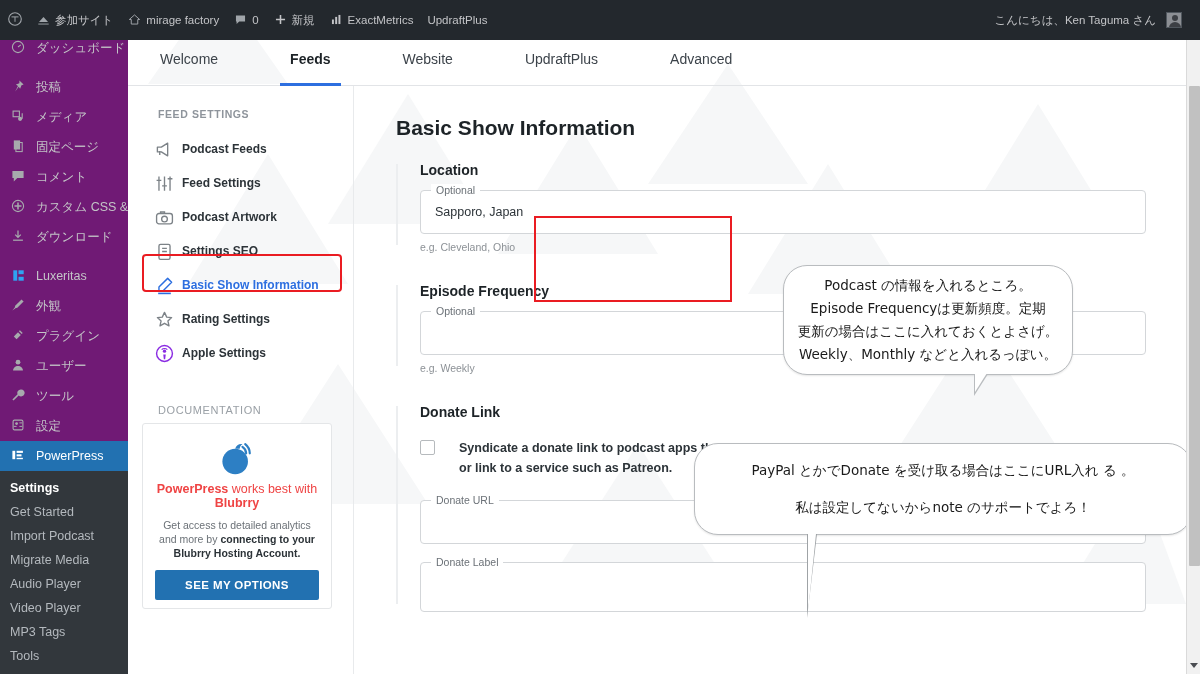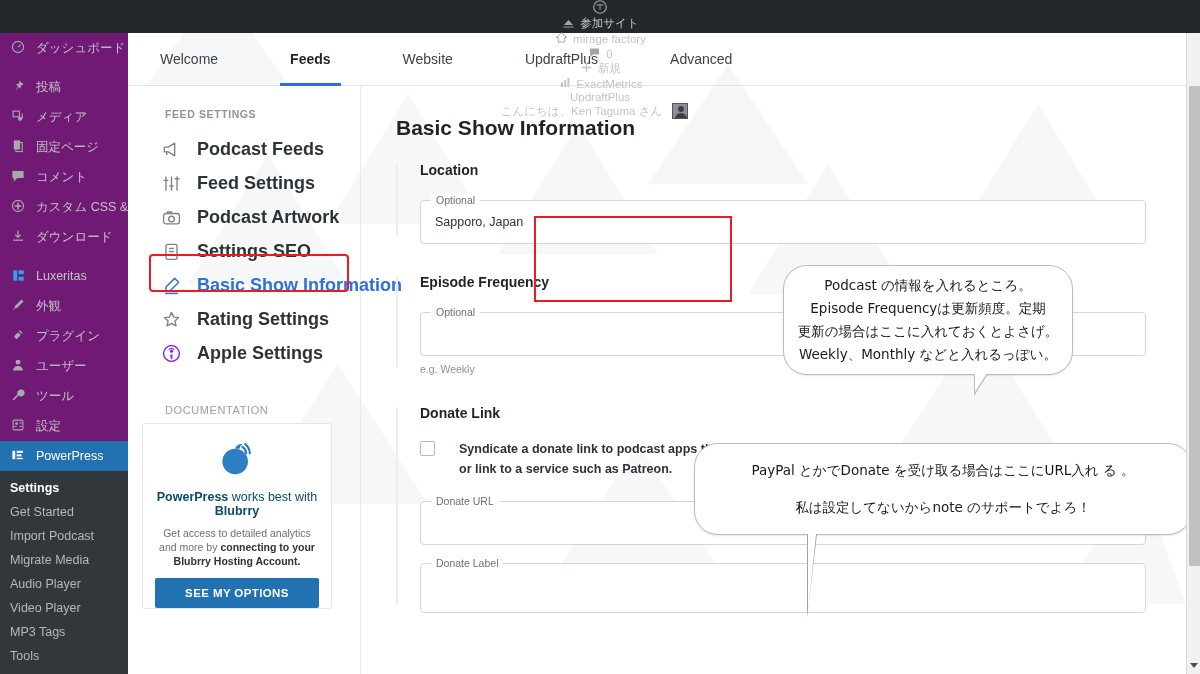--- a/index.html
+++ b/index.html
@@ -6,26 +6,25 @@
   html, body {
     width: 1200px; height: 674px;
     overflow: hidden;
     font-family: "Liberation Sans", "DejaVu Sans", sans-serif;
     background: #f0f0f1;
   }
 
   
   #adminbar {
     position: absolute; top: 0; left: 0;
-    width: 1200px; height: 33px;
+    width: 1200px; height: 40px;
     background: #23282d; color: #c3c4c7;
     display: flex; align-items: center;
     font-size: 11.5px;
     z-index: 50;
-    flex-direction: column;
   }
   .ab-item {
     display: flex; align-items: center; gap: 4px;
     height: 24px; padding: 0 7px;
     color: #c3c4c7; white-space: nowrap;
   }
   .ab-ico { display: inline-block; width: 15px; text-align: center; font-size: 13px; color: #a0a5aa; line-height: 1; }
   #adminbar .ab-spacer { flex: 1; }
   .ab-avatar {
     width: 16px; height: 16px; margin-left: 6px;
@@ -105,33 +104,33 @@
     white-space: nowrap;
   }
   .tab.active { color: #1d2327; font-weight: bold; }
   .tab.active::after {
     content: ""; position: absolute; left: 0; right: 0; bottom: -1px;
     height: 3px; background: #2d6fe0;
   }
 
   
   #innersidebar {
-    position: absolute; top: 62px; left: 15px;
+    position: absolute; top: 62px; left: 8px;
     width: 218px; height: 588px;
     border-right: 1px solid #e8eaec;
   }
   .sec-label {
     padding: 22px 0 12px 22px;
     font-size: 10.5px; letter-spacing: .6px;
     color: #8e949b; font-weight: bold;
   }
   .nav-item {
-    display: flex; align-items: center; gap: 16px;
+    display: flex; align-items: center; gap: 8px;
     height: 34px; padding-left: 18px;
-    font-size: 18px; font-weight: bold; color: #2c3338;
+    font-size: 12px; font-weight: bold; color: #2c3338;
     white-space: nowrap;
   }
   .nav-item .nav-ico { width: 20px; height: 20px; flex: none; display: flex; align-items: center; justify-content: center; }
   .nav-item.selected { color: #2d6fe0; }
   #navHighlight {
     position: absolute; left: 6px; top: 168px;
     width: 200px; height: 38px;
     border: 2px solid #ea1c22; border-radius: 4px;
     pointer-events: none;
   }
@@ -143,21 +142,21 @@
 
   
   #promo {
     position: absolute; left: 14px; top: 399px;
     width: 190px; height: 186px;
     border: 1px solid #e4e6e8; border-radius: 3px;
     background: #fff; text-align: center;
     padding: 12px 12px 0 12px;
     overflow: hidden;
   }
-  .promo-title { font-size: 12.5px; color: #0c4a6e; margin-top: 8px; }
+  .promo-title { font-size: 12.5px; color: #ef4444; }
   .promo-title b { font-weight: bold; }
   .promo-body { font-size: 10.5px; color: #6b7177; line-height: 14px; margin-top: 8px; padding: 0 4px; }
   .promo-body b { color: #2c3338; }
   .promo-btn {
     display: block; margin-top: 10px;
     background: #2271b1; color: #fff;
     font-size: 11.5px; font-weight: bold; letter-spacing: .4px;
     padding: 9px 0; border-radius: 2px;
   }
 
@@ -168,21 +167,21 @@
     padding: 30px 40px 0 50px;
   }
   #pagetitle { font-size: 21px; font-weight: bold; color: #1d2327; }
   .group { margin-top: 22px; position: relative; padding-left: 24px; }
   .group::before {
     content: ""; position: absolute; left: 0; top: 2px; bottom: 8px;
     width: 2px; background: #eceef0;
   }
   .group-title { font-size: 14px; font-weight: bold; color: #1d2327; }
 
-  .field { margin-top: 22px; position: relative; }
+  .field { margin-top: 12px; position: relative; }
   .field-box {
     position: relative;
     height: 44px; border: 1px solid #d3d6d9; border-radius: 4px;
     display: flex; align-items: center; padding: 0 14px;
     font-size: 12.5px; color: #2c3338;
     background: #fff;
   }
   .field-legend {
     position: absolute; top: -7px; left: 10px;
     background: #fff; padding: 0 5px;
@@ -631,20 +630,21 @@
   <div id="panel">
     <div id="pagetitle">Basic Show Information</div>
 
     <div class="group">
       <div class="group-title">Location</div>
       <div class="field">
         <div class="field-box">
           <span class="field-legend">Optional</span>
           <span>Sapporo, Japan</span>
         </div>
+        <div class="field-help">e.g. Cleveland, Ohio</div>
       </div>
     </div>
 
     <div class="group" style="margin-top:30px;">
       <div class="group-title">Episode Frequency</div>
       <div class="field">
         <div class="field-box">
           <span class="field-legend">Optional</span>
           <span></span>
         </div>

